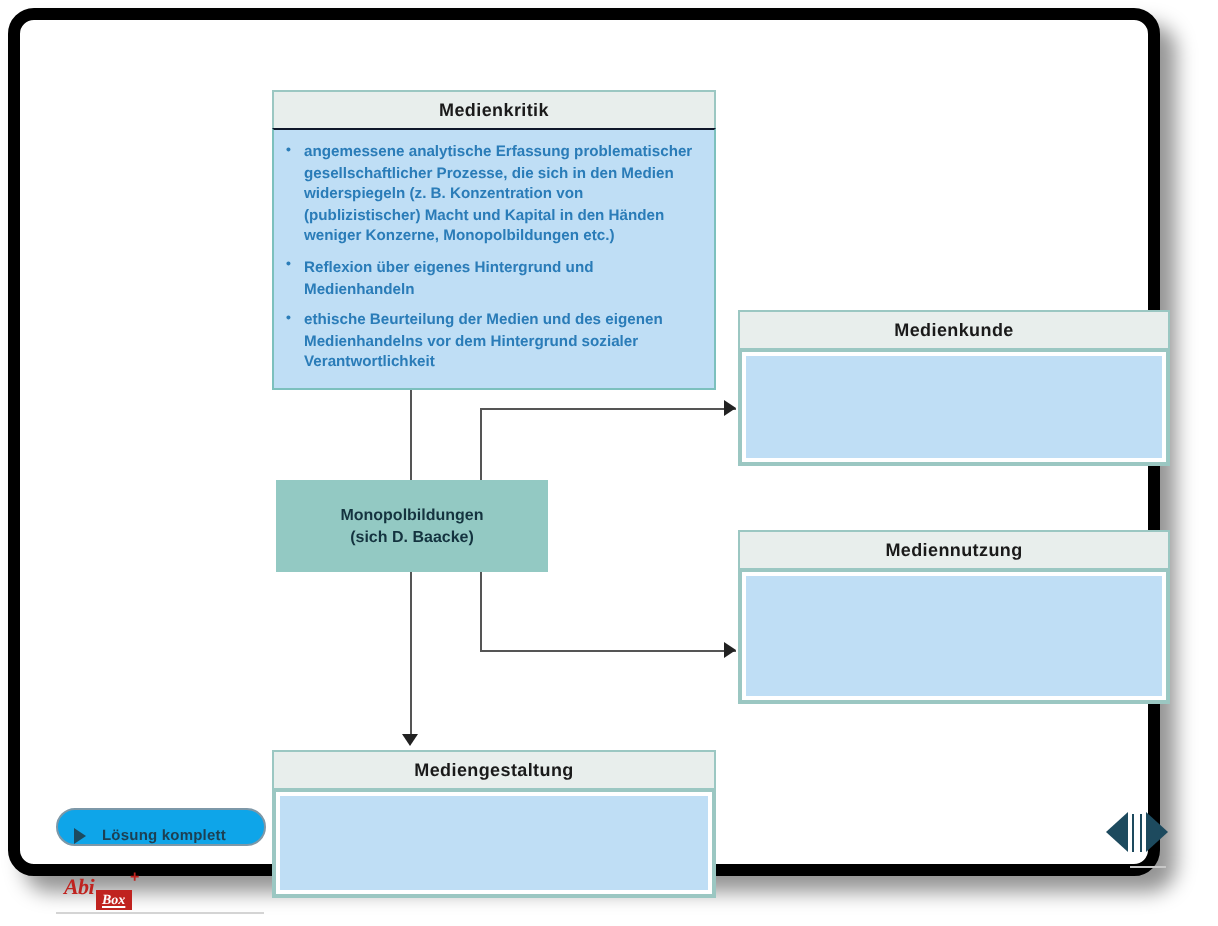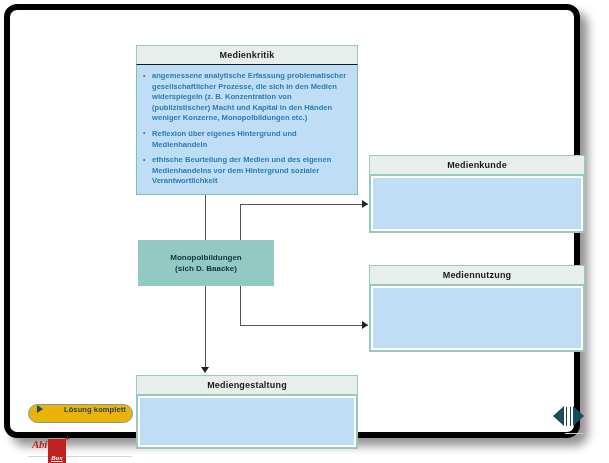--- a/index.html
+++ b/index.html
@@ -82,37 +82,37 @@
   .vline{width:1px;}
   .hline{height:1px;}
   .arrow{position:absolute;width:0;height:0;}
   .arrow.up{border-left:4px solid transparent;border-right:4px solid transparent;border-bottom:6px solid #222;}
   .arrow.down{border-left:4px solid transparent;border-right:4px solid transparent;border-top:6px solid #222;}
   .arrow.right{border-top:4px solid transparent;border-bottom:4px solid transparent;border-left:6px solid #222;}
 
   
   #loesung-btn{
     position:absolute;left:18px;top:394px;width:105px;height:19px;
-    border:1px solid #7d98a8;border-radius:10px;background:#eab308;
-    display:flex;align-items:flex-start;gap:21px;padding-left:8px;
+    border:1px solid #7d98a8;border-radius:10px;background:#0ea5e9;
+    display:flex;align-items:flex-end;gap:8px;padding-left:8px;
     box-sizing:border-box;cursor:pointer;
   }
   #loesung-btn .tri{
     width:0;height:0;border-top:4px solid transparent;border-bottom:4px solid transparent;
     border-left:6px solid #1d4a5e;
   }
   #loesung-btn .lbl{font-size:7.5px;font-weight:bold;color:#1d3f52;letter-spacing:.1px;}
 
   
   #logo{position:absolute;left:22px;top:429px;display:flex;align-items:flex-start;}
   #logo .abi{font-family:"Liberation Serif",serif;font-style:italic;font-weight:bold;
     font-size:11px;color:#c0231f;letter-spacing:-.3px;line-height:11px;}
   #logo .boxwrap{position:relative;margin-left:1px;}
   #logo .box{background:#c0231f;color:#ffffff;font-size:7px;font-weight:bold;
-    padding:15px 3px 1px 3px;line-height:8px;display:inline-block;
+    padding:1px 3px 1px 3px;line-height:8px;display:inline-block;
     font-family:"Liberation Serif",serif;font-style:italic;text-decoration:underline;}
   #logo .plus{position:absolute;right:-4px;top:-4px;color:#c0231f;font-size:8px;
     font-weight:bold;line-height:8px;}
   #logo-rule{position:absolute;left:18px;top:446px;width:104px;height:1px;background:#d4d4d4;}
 
   
   #nav{position:absolute;left:543px;top:396px;display:flex;align-items:center;gap:2px;}
   #nav .prev{width:0;height:0;border-top:10px solid transparent;border-bottom:10px solid transparent;
     border-right:11px solid #1d4a5e;cursor:pointer;}
   #nav .next{width:0;height:0;border-top:10px solid transparent;border-bottom:10px solid transparent;

